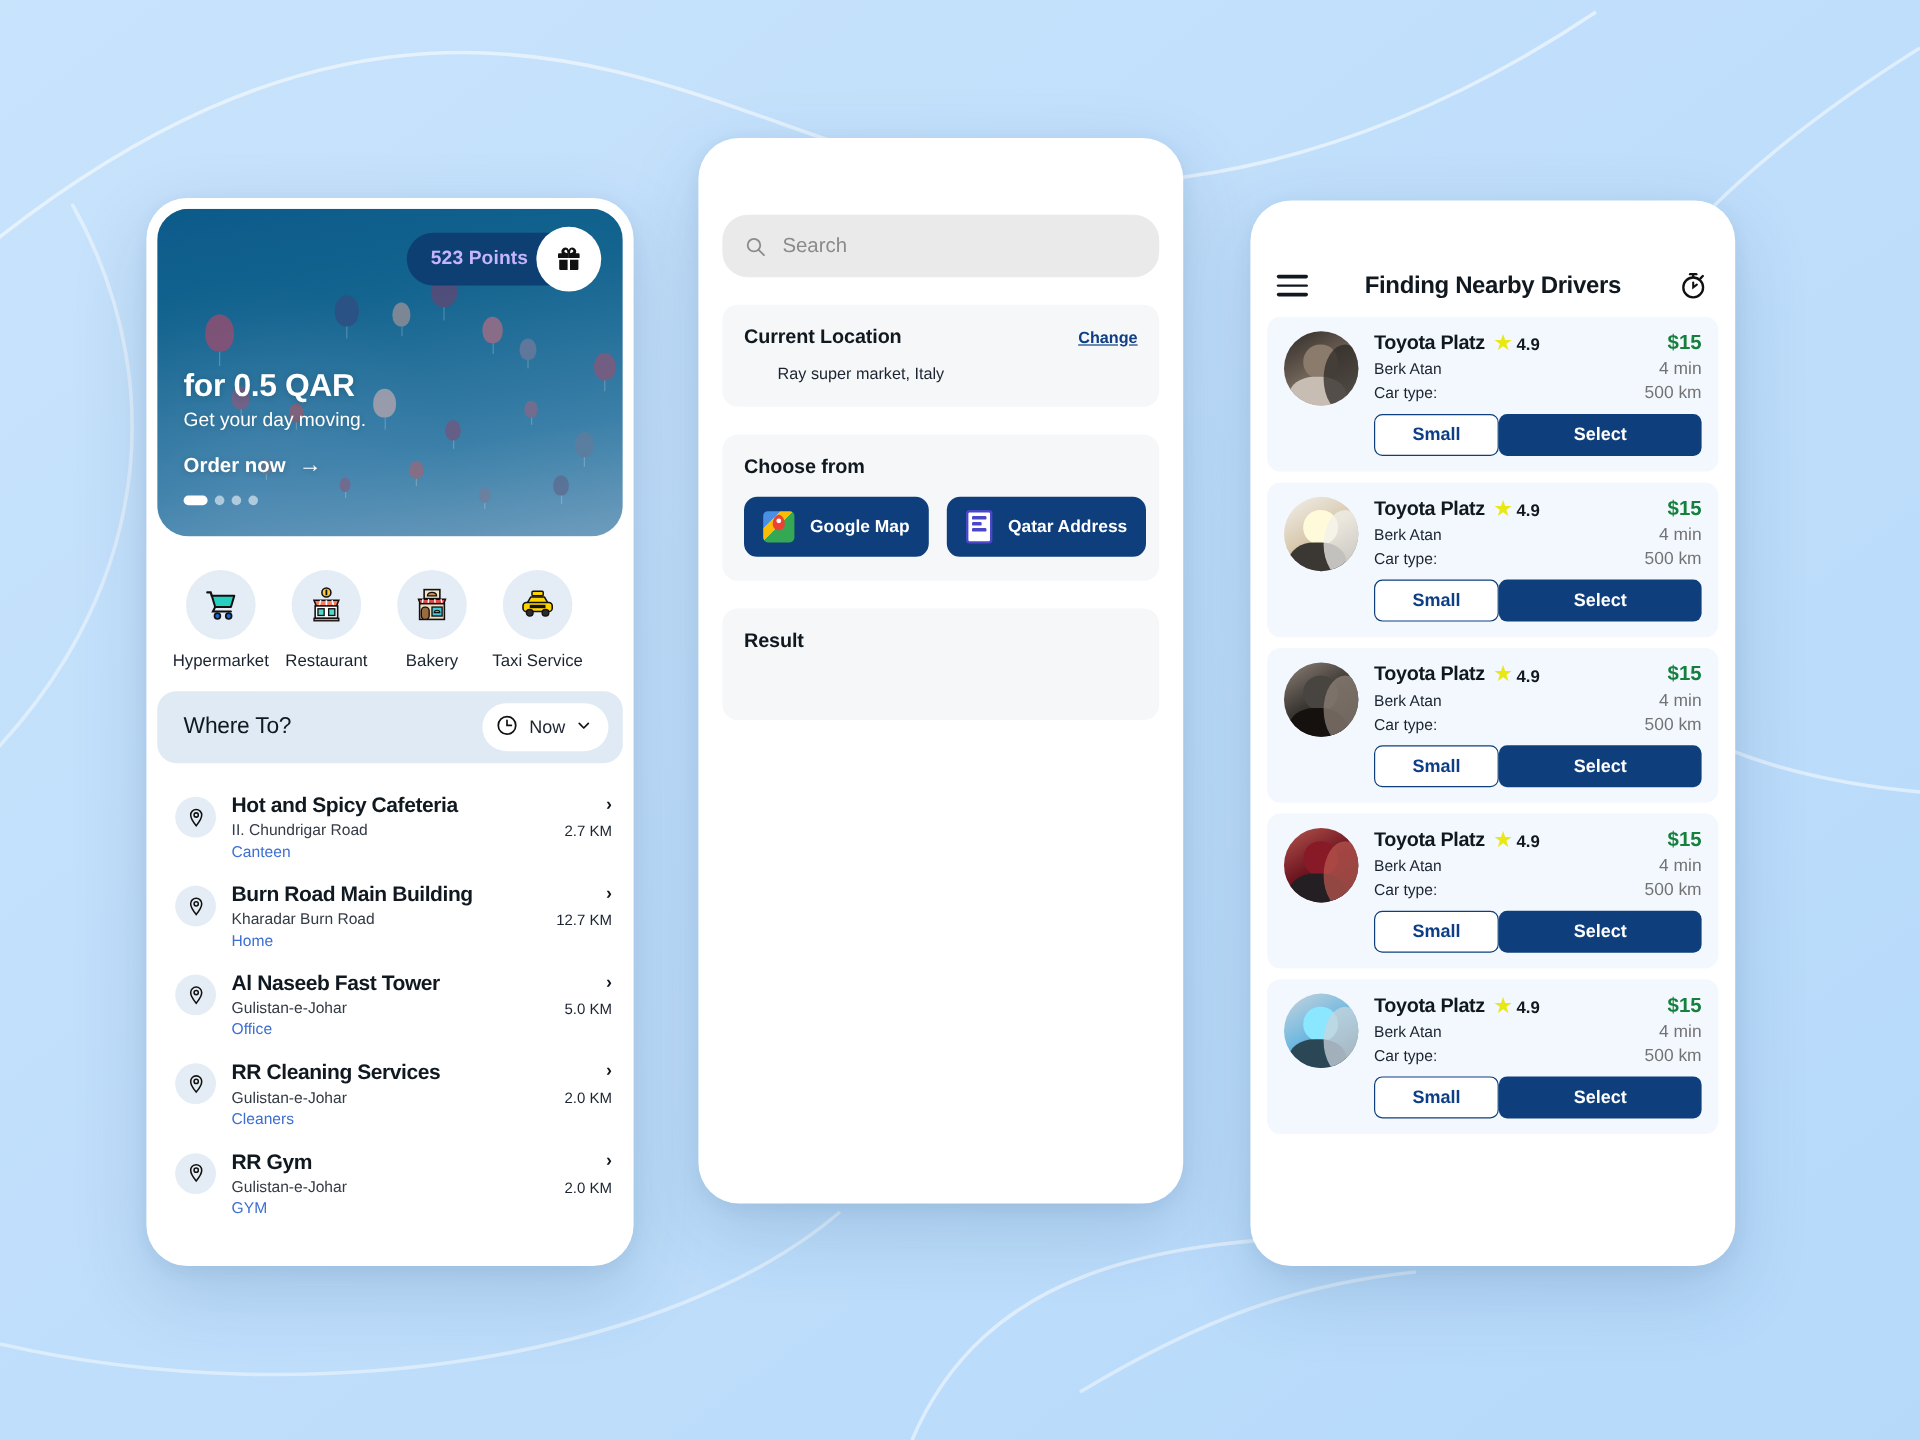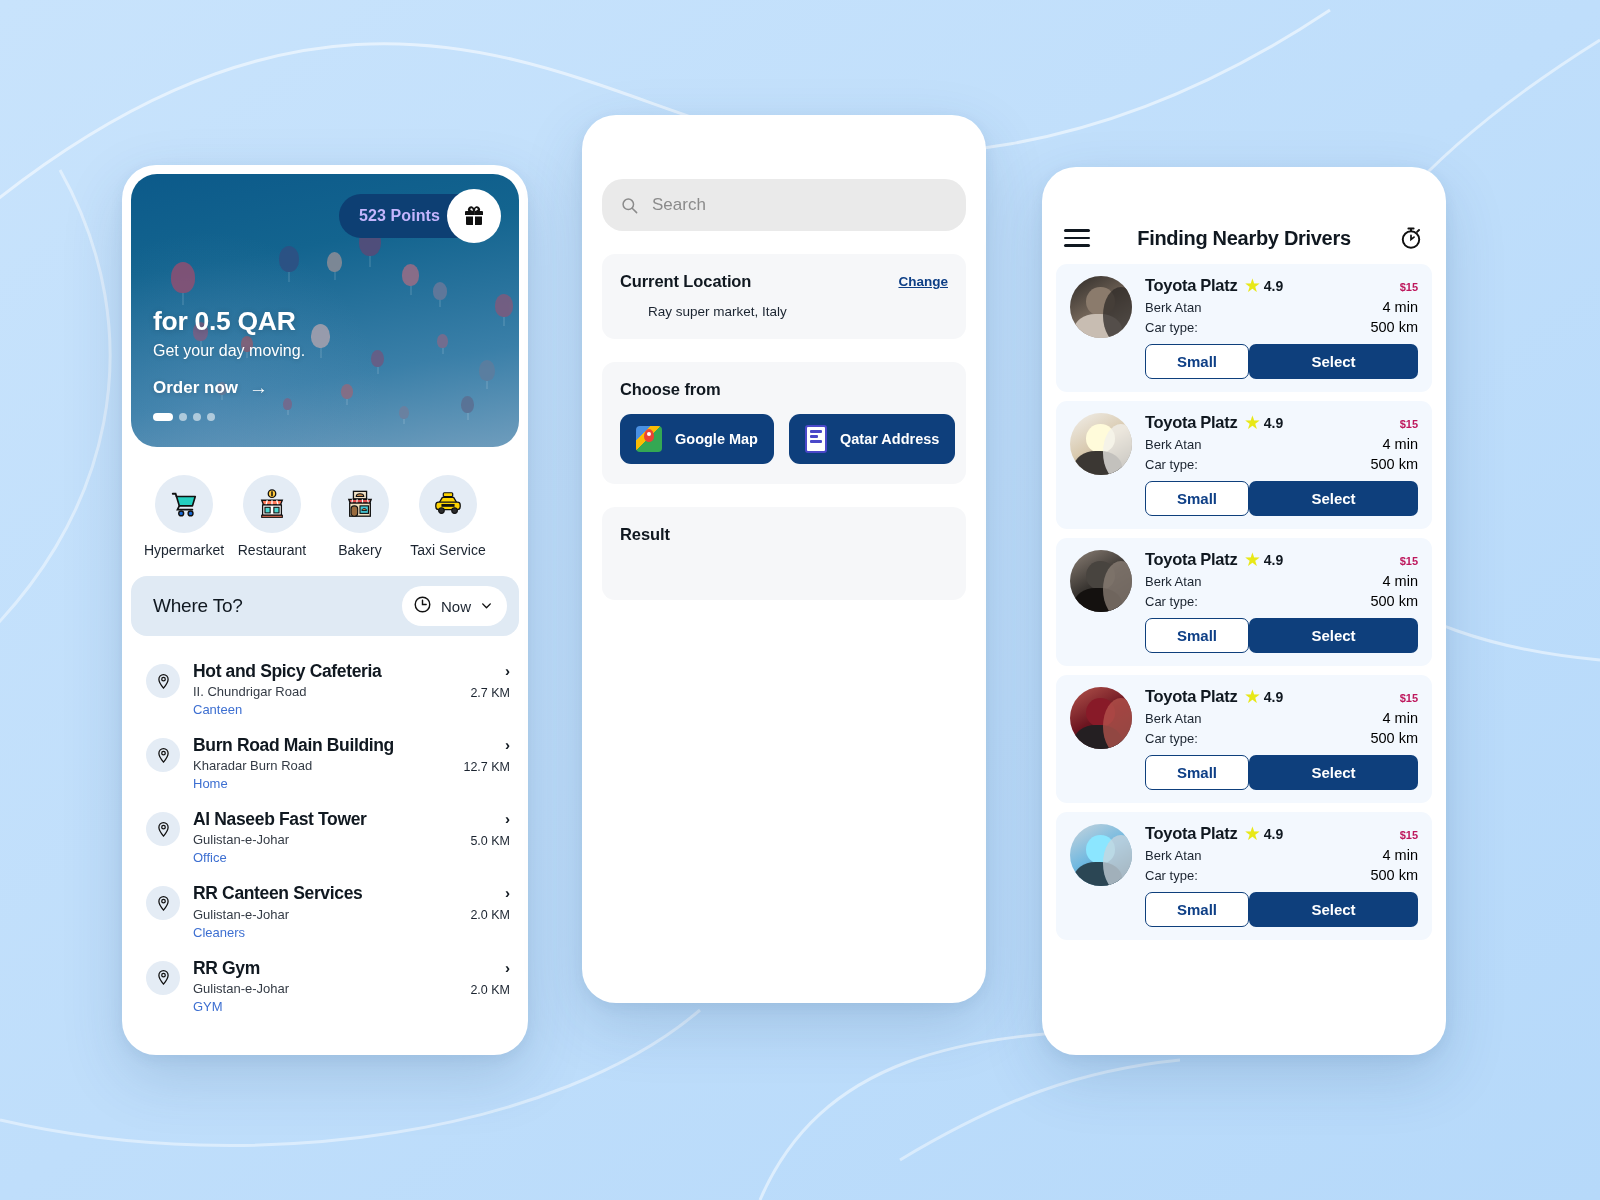--- a/index.html
+++ b/index.html
@@ -159,24 +159,24 @@
   .dcard {
     background: #f3f8fe; margin: 0 14px 9px; border-radius: 11px;
     padding: 12px 14px 13px; display: flex; gap: 13px;
   }
   .avatar { width: 62px; height: 62px; border-radius: 50%; flex: 0 0 62px; overflow: hidden; position: relative; }
   .dbody { flex: 1 1 auto; min-width: 0; }
   .drow1 { display: flex; align-items: baseline; justify-content: space-between; }
   .dcar { font-size: 16.5px; font-weight: 800; color: #101820; letter-spacing: -.3px; }
   .drate { font-size: 14px; font-weight: 700; color: #101820; margin-left: 8px; display: inline-flex; align-items: center; gap: 4px;}
   .star { color: #e8e817; font-size: 16px; line-height: 1; }
-  .dprice { font-size: 11px; font-weight: 800; color: #be185d; }
+  .dprice { font-size: 17px; font-weight: 800; color: #15803d; }
   .drow2, .drow3 { display: flex; align-items: baseline; justify-content: space-between; margin-top: 4px; }
   .dlabel { font-size: 13px; color: #1b2430; }
-  .dval { font-size: 14.5px; color: #000000; font-weight: 500; }
+  .dval { font-size: 14.5px; color: #737373; font-weight: 500; }
   .dbtns { display: flex; margin-top: 9px; }
   .btn-small {
     flex: 0 0 104px; height: 35px; border: 1.6px solid #0e3f7c; border-radius: 7px; background: #fff;
     color: #0e3f86; font-size: 15px; font-weight: 700; display: flex; align-items: center; justify-content: center;
   }
   .btn-select {
     flex: 1 1 auto; height: 35px; border-radius: 7px; background: #0e3f7c; color: #fff;
     font-size: 15px; font-weight: 700; display: flex; align-items: center; justify-content: center;
   }
   .cancel-wrap { padding: 9px 60px 0; }
@@ -386,21 +386,21 @@
           </div>
         </div>
         <div class="place">
           <div class="pin">
             <svg viewBox="0 0 24 24">
               <path d="M12 2.2c-3.6 0-6.5 2.9-6.5 6.5 0 4.7 6.5 12.6 6.5 12.6s6.5-7.9 6.5-12.6c0-3.6-2.9-6.5-6.5-6.5z" fill="none" stroke="#111" stroke-width="1.8"></path>
               <circle cx="12" cy="8.7" r="2.5" fill="none" stroke="#111" stroke-width="1.8"></circle>
             </svg>
           </div>
           <div class="p-main">
-            <div class="p-title">RR Canteen Services</div>
+            <div class="p-title">RR Cleaning Services</div>
             <div class="p-addr">Gulistan-e-Johar</div>
             <div class="p-tag">Cleaners</div>
           </div>
           <div class="p-right">
             <div class="p-chev">›</div>
             <div class="p-km">2.0 KM</div>
           </div>
         </div>
         <div class="place">
           <div class="pin">

